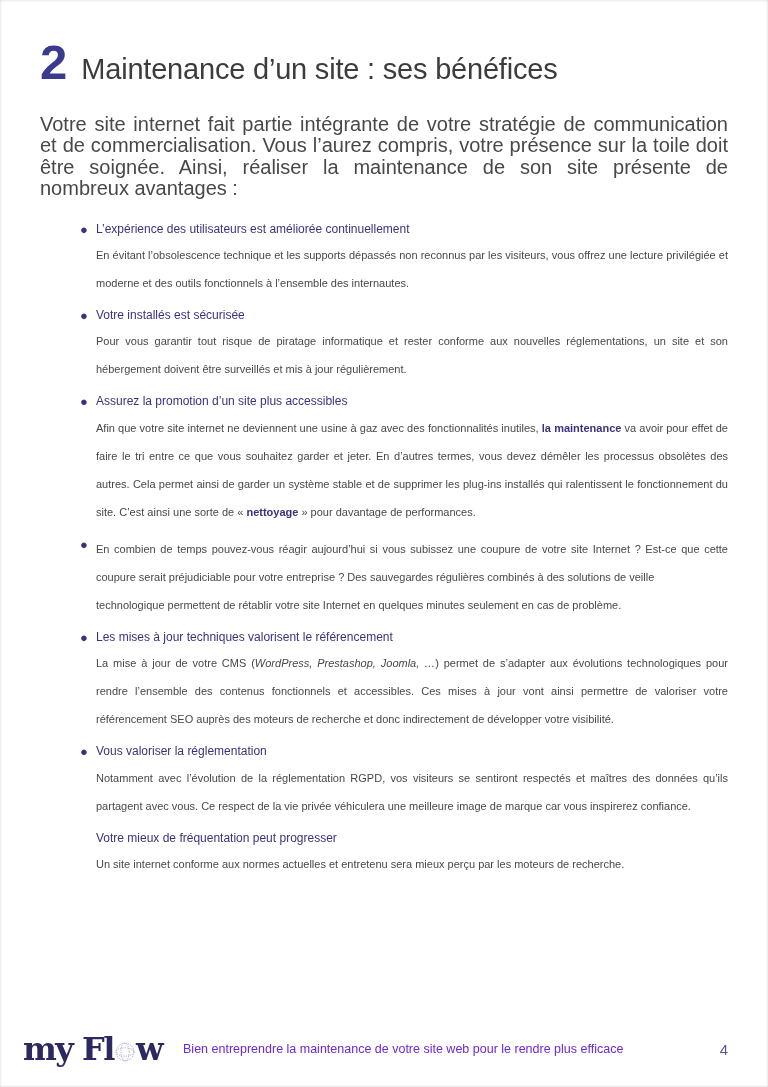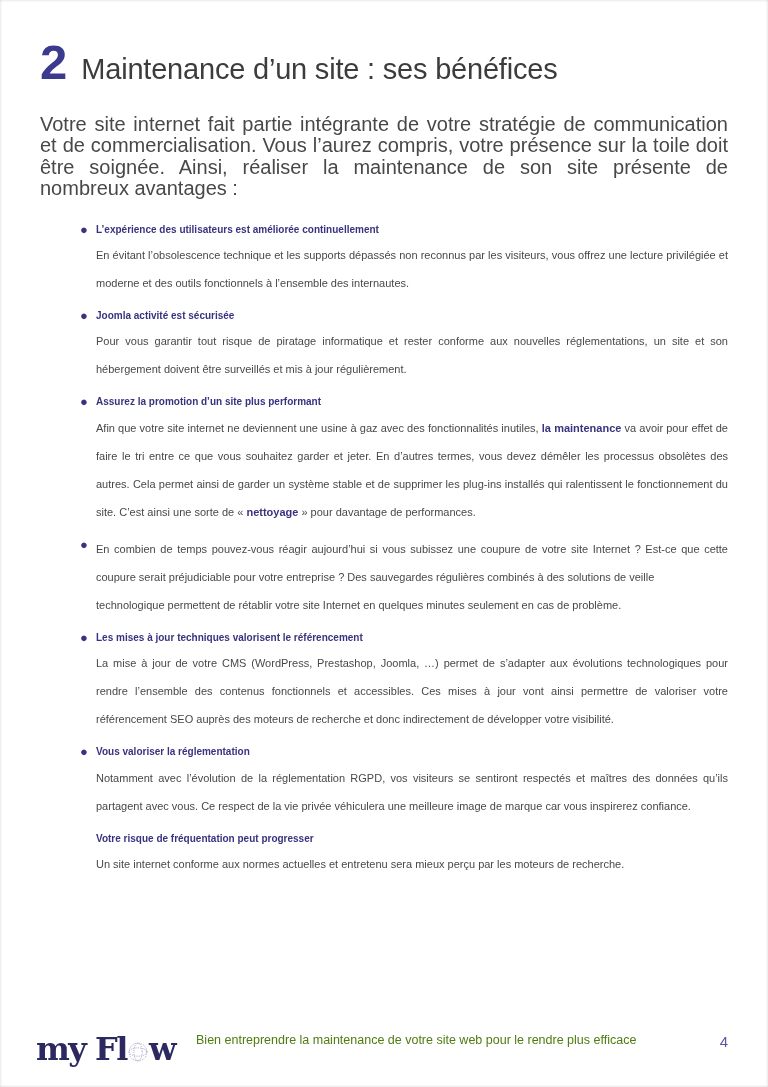--- a/index.html
+++ b/index.html
@@ -50,49 +50,49 @@
   .benefit{display:flex;gap:7px;margin-bottom:8px;}
   .dot{
     flex:0 0 9px;width:9px;
     color:var(--accent,#39337f);
     font-size:13px;line-height:21.4px;
     text-align:left;
   }
   .dot.hidden{visibility:hidden;}
   .benefit-content{flex:1;min-width:0;}
   .benefit-heading{
-    font-size:10px;font-weight:700;line-height:21.4px;
+    font-size:12px;font-weight:400;line-height:21.4px;
     color:var(--accent,#39337f);
     text-align:justify;
   }
   .benefit-body{
     margin-top:1px;
     font-size:11px;line-height:28px;
     color:var(--text,#484848);
     text-align:justify;
     white-space:pre-line;
   }
   .benefit-body .accent{color:var(--accent,#39337f);font-weight:700;}
-  .benefit-body .italic{margin-top:24px;}
+  .benefit-body .italic{font-style:italic;margin-top:24px;}
   
   .footer{
-    position:absolute;left:36px;right:40px;bottom:22px;
-    display:flex;align-items:flex-start;gap:21px;
+    position:absolute;left:23px;right:40px;bottom:22px;
+    display:flex;align-items:center;gap:21px;
   }
   .logo{
     font-family:"DejaVu Serif",serif;
     font-weight:700;font-size:32px;line-height:1;
     color:var(--logo,#2c2960);
     letter-spacing:-1.5px;
     white-space:nowrap;
     display:flex;align-items:baseline;
   }
   .globe{transform:translateY(2px);margin:0 1px;}
   .footer-tagline{
-    font-size:12.5px;color:#4d7c0f;letter-spacing:0;
+    font-size:12.5px;color:#6d28d9;letter-spacing:0;
     white-space:nowrap;
   }
   .page-number{
     margin-left:auto;
     font-size:15px;color:var(--page-number,#5b55a4);
   }
 </style>
 </head>
 <body>
 
@@ -110,29 +110,29 @@
       <span class="dot">●</span>
       <div class="benefit-content">
         <h2 class="benefit-heading">L’expérience des utilisateurs est améliorée continuellement</h2>
         <p class="benefit-body"><span>En évitant l’obsolescence technique et les supports dépassés non reconnus par les visiteurs, vous offrez une lecture privilégiée et moderne et des outils fonctionnels à l’ensemble des internautes.</span></p>
       </div>
     </li>
 
     <li class="benefit">
       <span class="dot">●</span>
       <div class="benefit-content">
-        <h2 class="benefit-heading">Joomla activité est sécurisée</h2>
+        <h2 class="benefit-heading">Votre installés est sécurisée</h2>
         <p class="benefit-body"><span>Pour vous garantir tout risque de piratage informatique et rester conforme aux nouvelles réglementations, un site et son hébergement doivent être surveillés et mis à jour régulièrement.</span></p>
       </div>
     </li>
 
     <li class="benefit">
       <span class="dot">●</span>
       <div class="benefit-content">
-        <h2 class="benefit-heading">Assurez la promotion d’un site plus performant</h2>
+        <h2 class="benefit-heading">Assurez la promotion d’un site plus accessibles</h2>
         <p class="benefit-body"><span>Afin que votre site internet ne deviennent une usine à gaz avec des fonctionnalités inutiles, </span><span class="accent">la maintenance</span><span> va avoir pour effet de faire le tri entre ce que vous souhaitez garder et jeter. En d’autres termes, vous devez démêler les processus obsolètes des autres. Cela permet ainsi de garder un système stable et de supprimer les plug-ins installés qui ralentissent le fonctionnement du site. C’est ainsi une sorte de « </span><span class="accent">nettoyage</span><span> » pour davantage de performances.</span></p>
       </div>
     </li>
 
     <li class="benefit">
       <span class="dot">●</span>
       <div class="benefit-content">
         <p class="benefit-body"><span>En combien de temps pouvez-vous réagir aujourd’hui si vous subissez une coupure de votre site Internet ? Est-ce que cette coupure serait préjudiciable pour votre entreprise ? Des sauvegardes régulières combinés à des solutions de veille
 technologique permettent de rétablir votre site Internet en quelques minutes seulement en cas de problème.</span></p>
       </div>
@@ -150,21 +150,21 @@
       <span class="dot">●</span>
       <div class="benefit-content">
         <h2 class="benefit-heading">Vous valoriser la réglementation</h2>
         <p class="benefit-body"><span>Notamment avec l’évolution de la réglementation RGPD, vos visiteurs se sentiront respectés et maîtres des données qu’ils partagent avec vous. Ce respect de la vie privée véhiculera une meilleure image de marque car vous inspirerez confiance.</span></p>
       </div>
     </li>
 
     <li class="benefit">
       <span class="dot hidden">●</span>
       <div class="benefit-content">
-        <h2 class="benefit-heading">Votre risque de fréquentation peut progresser</h2>
+        <h2 class="benefit-heading">Votre mieux de fréquentation peut progresser</h2>
         <p class="benefit-body"><span>Un site internet conforme aux normes actuelles et entretenu sera mieux perçu par les moteurs de recherche.</span></p>
       </div>
     </li>
   </ul>
 
   <footer class="footer">
     <div class="logo">
       <span>my Fl</span>
       <svg class="globe" viewBox="0 0 24 24" width="20" height="20" aria-hidden="true">
         <g fill="none" stroke="#a8a2cc" stroke-width="1.1" stroke-dasharray="0.5 2.2" stroke-linecap="round">

